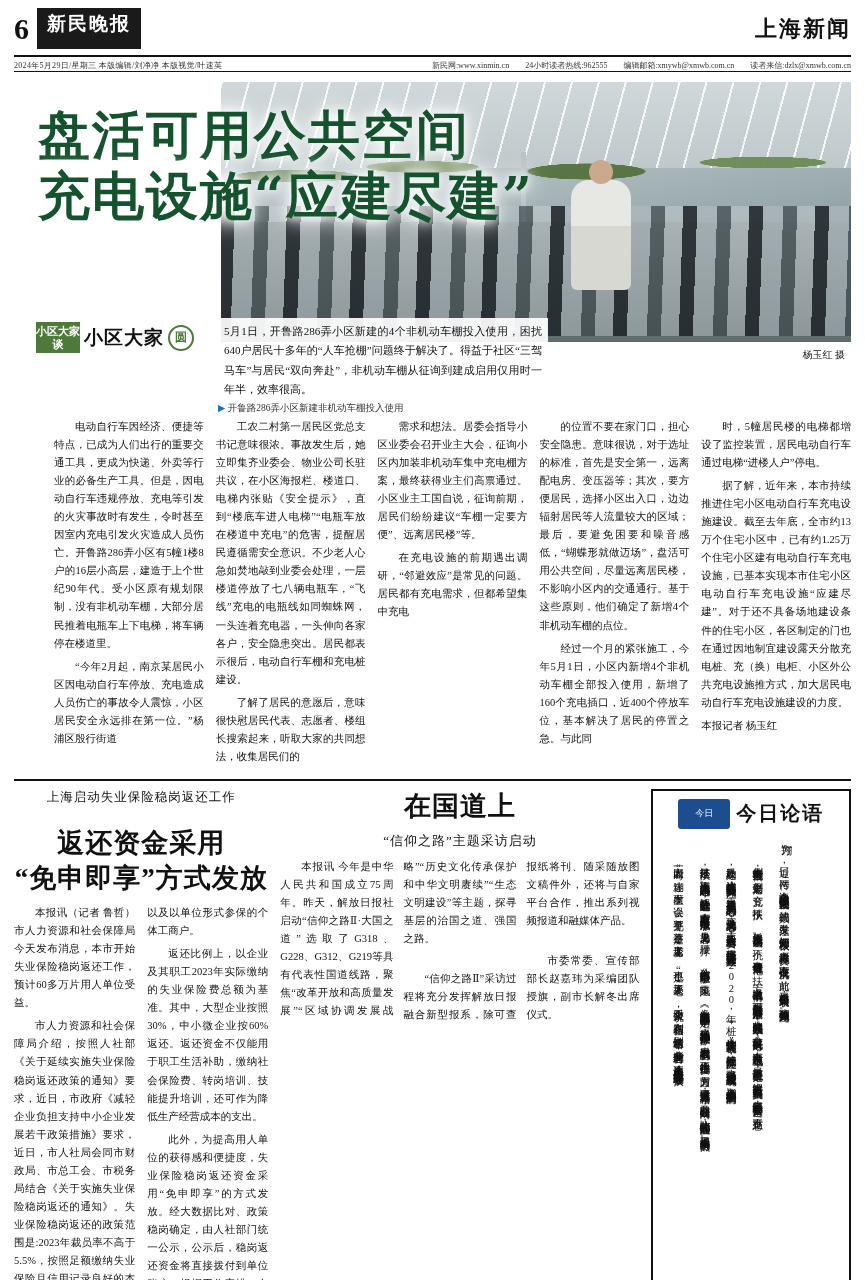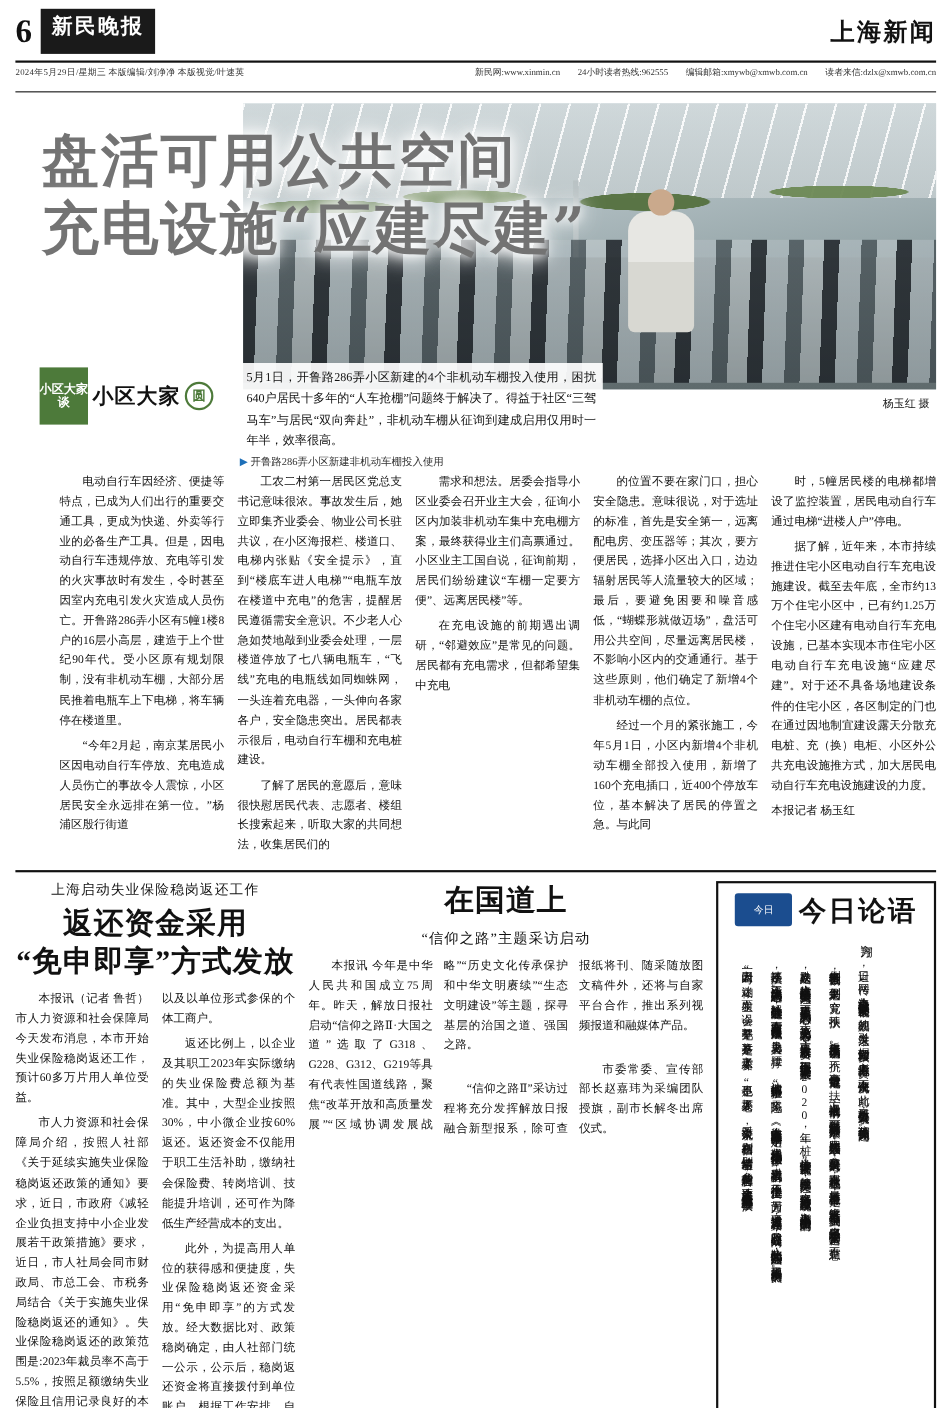--- a/index.html
+++ b/index.html
@@ -19,21 +19,21 @@
   .mast-left { display: flex; align-items: center; gap: 8px; }
   .pagenum { font-size: 30px; font-weight: bold; font-family: "Liberation Serif", serif; line-height: 1; }
   .mast-logo {
     background: #1a1a1a; color: #fff; font-size: 19px; font-weight: bold;
     padding: 3px 10px 12px 10px; letter-spacing: 2px; font-family: "DejaVu Sans", sans-serif;
   }
   .mast-right { font-size: 22px; font-weight: bold; letter-spacing: 2px; }
 
   .mast-rule { border-top: 2px solid #111; margin-top: 6px; }
   .mast-sub { display: flex; justify-content: space-between; align-items: center;
-    font-size: 8px; color: #333; padding: 3px 0 12px 0; border-bottom: 1px solid #111; }
+    font-size: 8px; color: #333; padding: 3px 0 0 0; border-bottom: 1px solid #111; }
   .mast-sub .left { letter-spacing: .3px; }
   .mast-sub .right span { margin-left: 14px; }
 
   
   .hero { position: relative; margin-top: 10px; height: 330px; }
   .hero-photo {
     position: absolute; right: 0; top: 0; width: 630px; height: 260px;
     background: linear-gradient(170deg,#cfd9dd 0%, #b7c4c8 30%, #93a3a6 65%, #6f7d80 100%);
     overflow: hidden;
   }
@@ -56,65 +56,65 @@
     filter: blur(.4px); }
   .hero-photo .person { position:absolute; bottom:52px; left:350px; width:60px; height:110px;
     background: linear-gradient(180deg,#e7e7e3 0 42%, #d8d8d2 42% 100%); border-radius:18px 18px 6px 6px; }
   .hero-photo .person:before { content:""; position:absolute; top:-20px; left:18px; width:24px; height:24px;
     background:#caa98c; border-radius:50%; }
   .hero-photo .pole { position:absolute; top:70px; left:300px; width:5px; height:130px; background:#b9c2c4; }
 
   .headline {
     position: absolute; left: 24px; top: 22px; z-index: 5;
     font-size: 52px; font-weight: bold; line-height: 1.18; letter-spacing: 2px;
-    color: #737373; text-shadow: 0 0 10px #fff, 0 0 18px #fff, 0 0 26px #fff;
+    color: #14532d; text-shadow: 0 0 10px #fff, 0 0 18px #fff, 0 0 26px #fff;
     font-family: "DejaVu Serif", serif;
   }
   .hero-caption {
     position: absolute; left: 204px; top: 236px; width: 330px; font-size: 11px; line-height: 1.75;
     text-align: justify; background: rgba(255,255,255,.92); padding: 4px 6px;
   }
   .hero-figcap { position:absolute; left: 204px; top: 320px; font-size: 9.5px; color:#333; }
   .hero-figcap .tri { color:#1d6fb8; }
   .hero-credit { position:absolute; right: 6px; top: 266px; font-size: 10px; }
 
   .col-badge { position: absolute; left: 22px; top: 240px; display:flex; align-items:center; gap:4px; }
-  .col-badge .sq { width: 44px; height: 52px; background:#4d7a3a; color:#fff; font-size: 11px;
+  .col-badge .sq { width: 44px; height: 31px; background:#4d7a3a; color:#fff; font-size: 11px;
     display:flex; align-items:center; justify-content:center; text-align:center; line-height:1.1; font-weight:bold;}
   .col-badge .txt { font-size: 19px; font-weight: bold; letter-spacing:1px; }
   .col-badge .circ { width: 26px; height: 26px; border:2px solid #4d7a3a; border-radius:50%;
     display:flex; align-items:center; justify-content:center; font-size:12px; color:#4d7a3a; font-weight:bold;}
 
   
   .body4 { display: flex; gap: 12px; margin-top: 6px; margin-left: 40px; }
   .body4 .col { flex: 1; font-size: 10.5px; line-height: 1.72; text-align: justify; }
   .body4 p { margin: 0 0 5px 0; text-indent: 2em; }
   .sign { text-align: left; margin-top: 4px; font-size: 10.5px; }
 
   .thick-rule { border-top: 2px solid #111; margin: 8px 0 0 0; }
 
   
   .lower { display: flex; gap: 12px; margin-top: 8px; }
   .lower-left { width: 255px; }
   .lower-mid { width: 360px; }
   .lower-right { width: 200px; border: 2px solid #111; padding: 8px 8px 10px 8px; position: relative; }
 
-  .kicker { font-size: 12.5px; text-align: center; letter-spacing: 1px; margin-bottom: 4px; }
+  .kicker { font-size: 12.5px; text-align: center; letter-spacing: 1px; margin-bottom: 20px; }
   .sub-head { font-size: 27px; font-weight: bold; text-align: center; line-height: 1.3; letter-spacing: 1px; }
   .deck { font-size: 13px; text-align: center; margin: 8px 0 8px 0; letter-spacing: 1px; }
   .twocol { column-count: 2; column-gap: 12px; font-size: 10.5px; line-height: 1.72; text-align: justify; }
   .twocol p { margin: 0 0 5px 0; text-indent: 2em; }
   .threecol { column-count: 3; column-gap: 10px; font-size: 10.5px; line-height: 1.72; text-align: justify; }
   .threecol p { margin: 0 0 22px 0; text-indent: 2em; }
 
   
   .vbox-title { display:flex; align-items:center; gap:6px; justify-content:center; margin-bottom:6px; }
   .vbox-title .seal { width: 52px; height: 30px; background:#1b4d8f; color:#fff; font-size:9px;
     display:flex; align-items:center; justify-content:center; border-radius:3px; }
-  .vbox-title .t { font-size: 25px; font-weight: bold; letter-spacing: 2px; }
+  .vbox-title .t { font-size: 20px; font-weight: bold; letter-spacing: 2px; }
   .vwrap { display: flex; flex-direction: row-reverse; gap: 3px; height: 620px;
     writing-mode: vertical-rl; text-orientation: upright; }
   .vtext { writing-mode: vertical-rl; text-orientation: upright; font-size: 10.5px; line-height: 1.95;
     letter-spacing: .5px; height: 100%; }
   .vtext p { margin: 0 0 0 6px; text-indent: 2em; }
   .vsign { writing-mode: vertical-rl; text-orientation: upright; font-size: 11px; margin-left: 2px; }
 </style>
 </head>
 <body>
 

